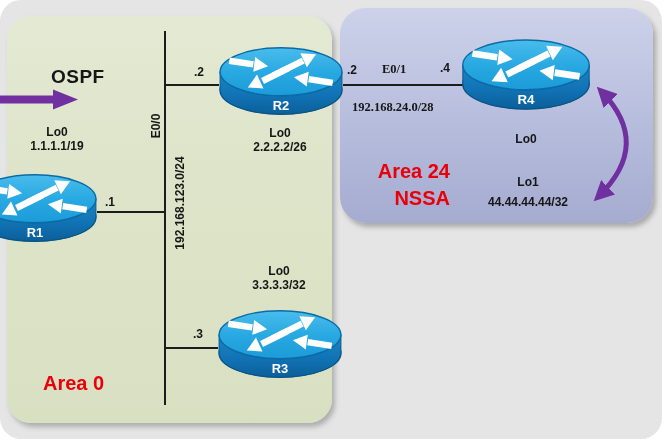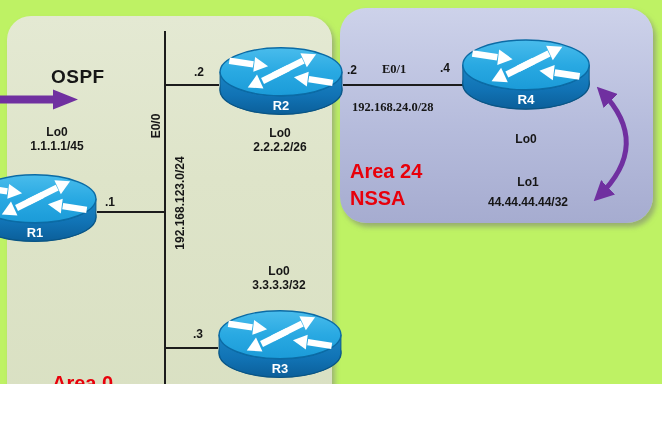--- a/index.html
+++ b/index.html
@@ -1,19 +1,20 @@
 <!DOCTYPE html>
 <html><head>
 <meta charset="utf-8">
 <style>
   html,body{margin:0;padding:0;background:#ffffff;}
   .canvas{
-    position:relative;width:662px;height:384px;overflow:hidden;
-    background:#bef264;
+    position:relative;width:662px;height:439px;overflow:hidden;
+    background:#e5e5e5;
     font-family:"Liberation Sans", sans-serif;
+    border-radius:21px;
   }
   
   .area0{
     position:absolute;left:7px;top:16px;width:325px;height:407px;
     border-radius:24px;
     background:linear-gradient(180deg,#e4e9d3 0%,#dee4c9 40%,#d9e0c2 100%);
     box-shadow:3px 4px 5px rgba(130,130,130,.55);
     z-index:0;
   }
   .area24{
@@ -36,21 +37,21 @@
   
   .lbl{position:absolute;color:#161616;font-weight:bold;z-index:3;white-space:nowrap;}
   .port{font-size:12px;}
   .net{font-size:12.5px;font-family:Liberation Serif, serif;}
   .lo{width:110px;text-align:center;font-size:12px;line-height:14px;}
   .lo span{display:block;}
   .lo.wide{line-height:20px;text-align:center;}
   .rot{transform:rotate(-90deg);text-align:center;}
   .protocol{font-size:19px;letter-spacing:.5px;}
   .area-label{color:#e8000b;font-size:20px;}
-  .area24-label{width:100px;text-align:left;line-height:27px;}
+  .area24-label{width:100px;text-align:right;line-height:27px;}
   .arrow-svg{position:absolute;z-index:3;overflow:visible;}
 </style>
 </head>
 <body>
 
 <div class="canvas">
 
   <svg width="0" height="0" style="position:absolute" aria-hidden="true">
     <defs>
       <linearGradient id="rtop" x1="0" y1="0" x2="0" y2="1">
@@ -90,39 +91,39 @@
   <div class="lbl port" style="left:194px;top:65px">.2</div>
   <div class="lbl port" style="left:193px;top:327px">.3</div>
   <div class="lbl port" style="left:347px;top:63px">.2</div>
   <div class="lbl port" style="left:440px;top:61px">.4</div>
 
   <div class="lbl net" style="left:382px;top:62px">E0/1</div>
   <div class="lbl net" style="left:352px;top:100px">192.168.24.0/28</div>
 
   <div class="lbl lo" style="left:2px;top:125px">
     <span>Lo0</span>
-    <span>1.1.1.1/45</span>
+    <span>1.1.1.1/19</span>
   </div>
   <div class="lbl lo" style="left:225px;top:126px">
     <span>Lo0</span>
     <span>2.2.2.2/26</span>
   </div>
   <div class="lbl lo" style="left:224px;top:264px">
     <span>Lo0</span>
     <span>3.3.3.3/32</span>
   </div>
   <div class="lbl lo" style="left:471px;top:132px">
     <span>Lo0</span>
   </div>
   <div class="lbl lo wide" style="left:473px;top:172px">
     <span>Lo1</span>
     <span>44.44.44.44/32</span>
   </div>
 
-  <div class="lbl area-label" style="left:52px;top:372px">Area 0</div>
+  <div class="lbl area-label" style="left:43px;top:372px">Area 0</div>
   <div class="lbl area-label area24-label" style="left:350px;top:158px">
     <span style="display:block">Area 24</span>
     <span style="display:block">NSSA</span>
   </div>
 
   <svg class="router" style="left:-30px;top:172px" width="130" height="72" viewBox="0 0 140 78">
     <ellipse cx="70" cy="49" rx="66" ry="26" fill="url(#rside)" stroke="#0a5584" stroke-width="1.5"></ellipse>
     <path d="M4 29 L4 49 A66 26 0 0 0 136 49 L136 29 A66 26 0 0 1 4 29 Z" fill="url(#rside)" stroke="#0a5584" stroke-width="1"></path>
     <ellipse cx="70" cy="29" rx="66" ry="26" fill="url(#rtop)" stroke="#0b6ba5" stroke-width="1.5"></ellipse>
     <g fill="#ffffff" stroke="none">

